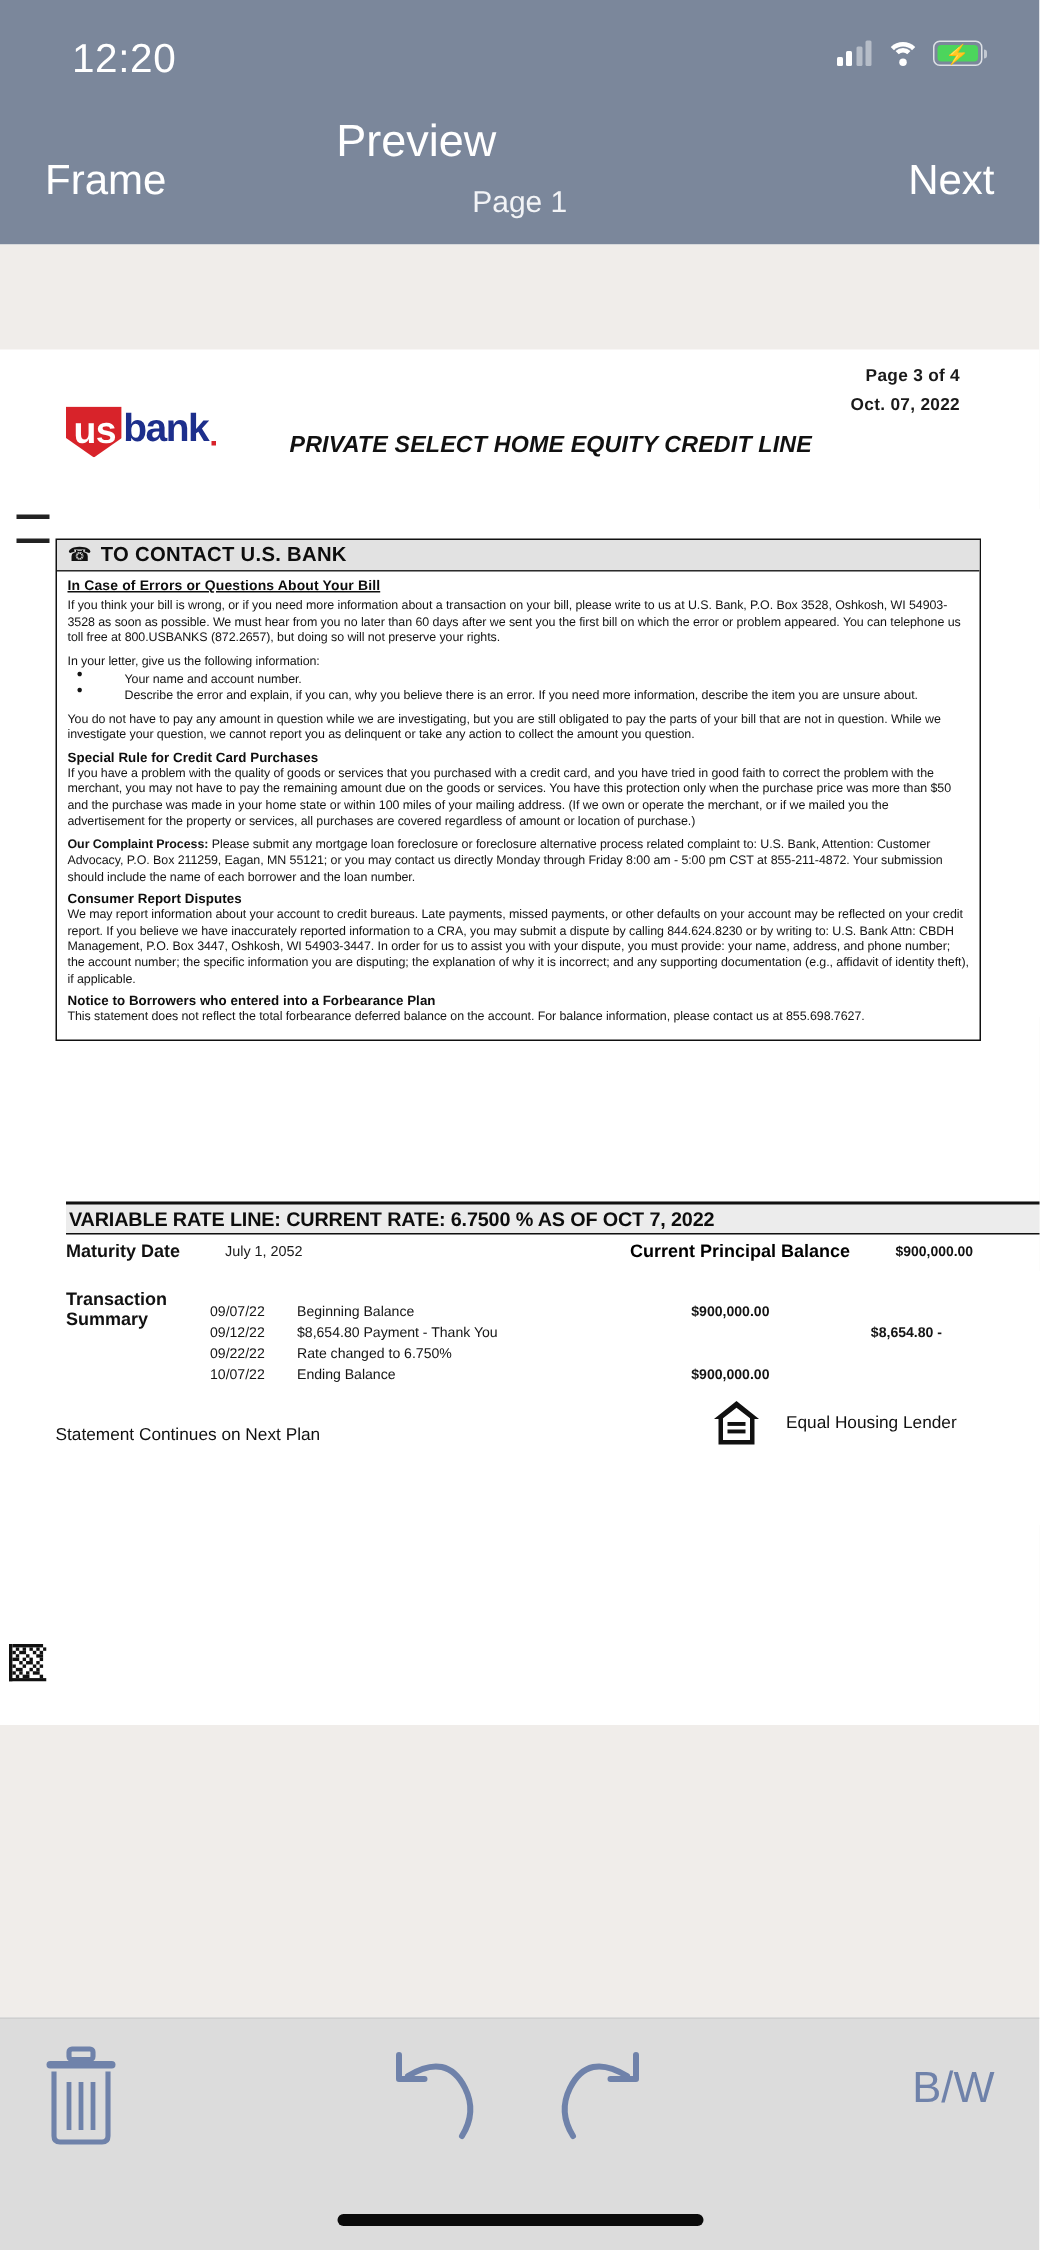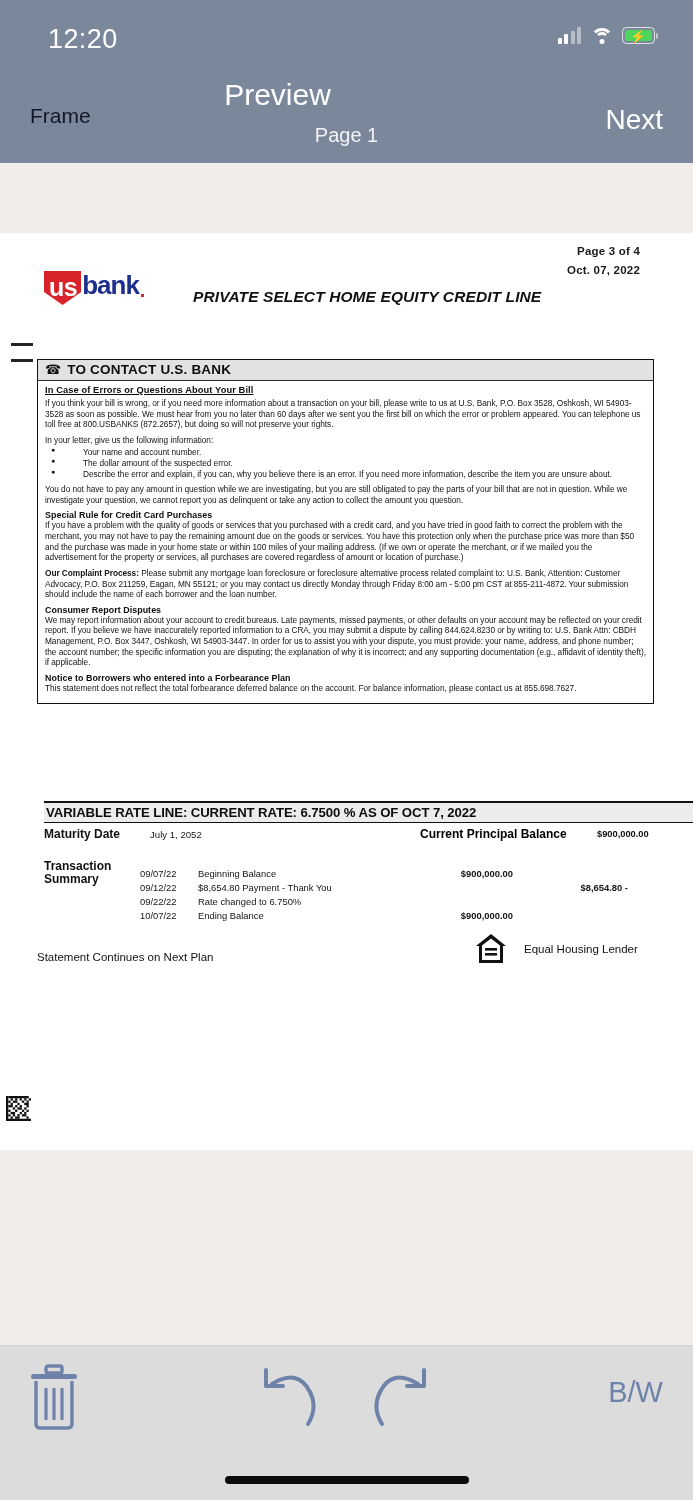--- a/index.html
+++ b/index.html
@@ -69,21 +69,21 @@
   .nav-title {
     position: absolute; top: 78px; left: 0; width: 555px;
     text-align: center; font-size: 30px; font-weight: 400; color: #fff;
   }
   .nav-sub {
     position: absolute; top: 124px; left: 0; width: 693px;
     text-align: center; font-size: 20px; font-weight: 400; color: #f2f3f6;
   }
   .nav-left {
     position: absolute; left: 30px; top: 104px;
-    font-size: 21px; color: #0f172a; background: none; border: none;
+    font-size: 28px; color: #ffffff; background: none; border: none;
     font-family: inherit; cursor: pointer; padding: 0;
   }
   .nav-right {
     position: absolute; right: 30px; top: 104px;
     font-size: 28px; color: #ffffff; background: none; border: none;
     font-family: inherit; cursor: pointer; padding: 0;
   }
 
   
   .canvas {
@@ -312,21 +312,20 @@
           <span class="phone-ic">☎</span>
           <span class="cb-header-t">TO CONTACT U.S. BANK</span>
         </div>
         <div class="cb-body">
           <div class="cb-sub">In Case of Errors or Questions About Your Bill</div>
           <p class="cb-p">If you think your bill is wrong, or if you need more information about a transaction on your bill, please write to us at U.S. Bank, P.O. Box 3528, Oshkosh, WI 54903-3528 as soon as possible.  We must hear from you no later than 60 days after we sent you the first bill on which the error or problem appeared.  You can telephone us toll free at 800.USBANKS (872.2657), but doing so will not preserve your rights.</p>
 
           <p class="cb-p tight">In your letter, give us the following information:</p>
           <ul class="cb-list">
             <li>Your name and account number.</li>
-            <li>The dollar amount of the suspected error.</li>
             <li>Describe the error and explain, if you can, why you believe there is an error.  If you need more information, describe the item you are unsure about.</li>
           </ul>
 
           <p class="cb-p">You do not have to pay any amount in question while we are investigating, but you are still obligated to pay the parts of your bill that are not in question.  While we investigate your question, we cannot report you as delinquent or take any action to collect the amount you question.</p>
 
           <div class="cb-h">Special Rule for Credit Card Purchases</div>
           <p class="cb-p">If you have a problem with the quality of goods or services that you purchased with a credit card, and you have tried in good faith to correct the problem with the merchant, you may not have to pay the remaining amount due on the goods or services. You have this protection only when the purchase price was more than $50 and the purchase was made in your home state or within 100 miles of your mailing address.  (If we own or operate the merchant, or if we mailed you the advertisement for the property or services, all purchases are covered regardless of amount or location of purchase.)</p>
 
           <p class="cb-p"><span class="cb-inline-b">Our Complaint Process:</span> <span>Please submit any mortgage loan foreclosure or foreclosure alternative process related complaint to: U.S. Bank, Attention: Customer Advocacy, P.O. Box 211259, Eagan, MN 55121; or you may contact us directly Monday through Friday 8:00 am - 5:00 pm CST at 855-211-4872. Your submission should include the name of each borrower and the loan number.</span></p>
 

